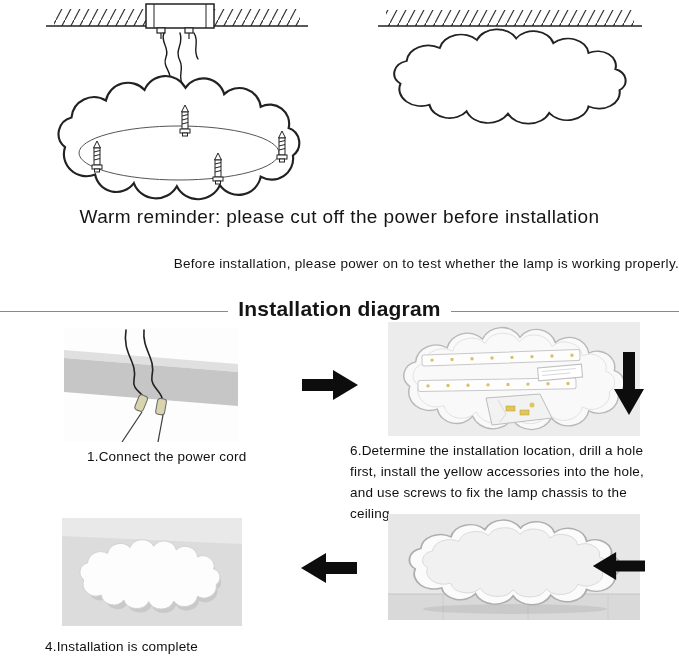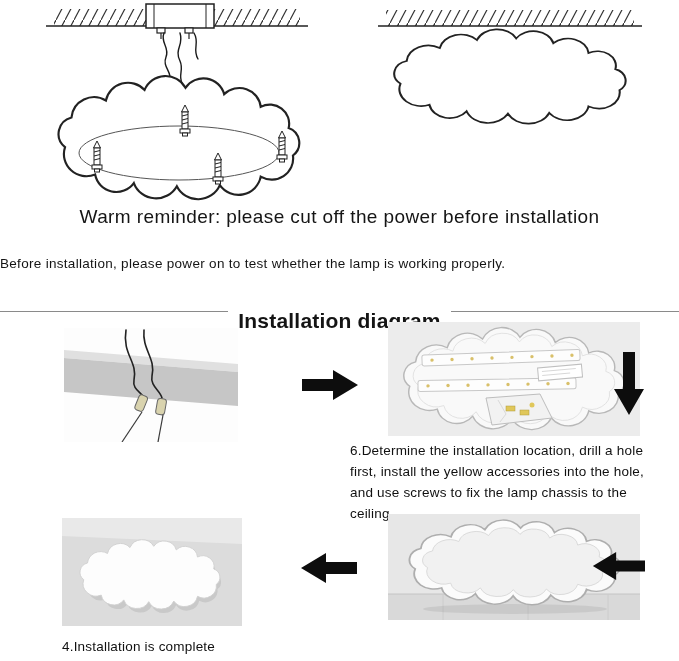--- a/index.html
+++ b/index.html
@@ -1,24 +1,24 @@
 <!DOCTYPE html>
 <html><head>
 <meta charset="utf-8">
 <style>
   html,body{margin:0;padding:0;background:#fff;}
   #canvas{position:relative;width:679px;height:661px;background:#fff;overflow:hidden;
           font-family:"Liberation Sans", sans-serif;color:#141414;}
   .abs{position:absolute;}
   .warm{top:206px;left:0;right:0;text-align:center;font-size:19px;letter-spacing:.4px;color:#151515;}
-  .pretest{top:256px;left:0;right:0;text-align:left;font-size:13.5px;letter-spacing:.3px;}
+  .pretest{top:256px;left:0;right:0;text-align:right;font-size:13.5px;letter-spacing:.3px;}
   .section-header{top:293px;left:0;right:0;height:36px;text-align:center;}
   .section-line{position:absolute;top:18px;left:0;right:0;border-top:1px solid #8a8a8a;}
   .section-title{position:relative;display:inline-block;background:#fff;padding:0 10px;
-                 font-size:21px;font-weight:bold;top:16px;letter-spacing:.2px;}
+                 font-size:21px;font-weight:bold;top:4px;letter-spacing:.2px;}
   .caption{font-size:13.5px;line-height:1.55;letter-spacing:.2px;color:#101010;}
   .photo{display:block;}
   .z3{z-index:3;}
   svg{display:block;}
 </style>
 </head>
 <body>
 
 <div id="canvas">
 
@@ -158,20 +158,21 @@
       </g>
     </svg>
   </div>
 
   <div class="abs z3" style="left:612px;top:352px;">
     <svg width="34" height="66" viewBox="0 0 34 66">
       <polygon points="11,0 23,0 23,37 32,37 17,63 2,37 11,37" fill="#0d0d0d"></polygon>
     </svg>
   </div>
 
+  <div class="abs caption" style="left:87px;top:447px;">1.Connect the power cord</div>
   <div class="abs caption" style="left:350px;top:441px;width:314px;">6.Determine the installation location, drill a hole first, install the yellow accessories into the hole, and use screws to fix the lamp chassis to the ceiling</div>
 
   <div class="abs photo" style="left:62px;top:518px;">
     <svg width="180" height="108" viewBox="0 0 180 108">
       <rect x="0" y="0" width="180" height="108" fill="#dcdcdc"></rect>
       <polygon points="0,0 180,0 180,26 0,18" fill="#e9e9e9"></polygon>
       <use href="#cloud" x="18" y="26" width="146" height="70" fill="#c9c9c9"></use>
       <use href="#cloud" x="13" y="20" width="150" height="72" fill="#fdfdfd" stroke="#d0d0d0" stroke-width="1.5"></use>
     </svg>
   </div>
@@ -195,15 +196,15 @@
       <use href="#cloud" x="28" y="12" width="198" height="72" fill="#f1f1f1" stroke="#cfcfcf" stroke-width="1"></use>
     </svg>
   </div>
 
   <div class="abs z3" style="left:591px;top:551px;">
     <svg width="54" height="30" viewBox="0 0 58 32">
       <polygon points="58,10 27,10 27,1 2,16 27,31 27,22 58,22" fill="#0d0d0d"></polygon>
     </svg>
   </div>
 
-  <div class="abs caption" style="left:62px;top:637px;">4.Installation is complete</div>
+  <div class="abs caption" style="left:45px;top:637px;">4.Installation is complete</div>
 
 </div>
 
 </body></html>

